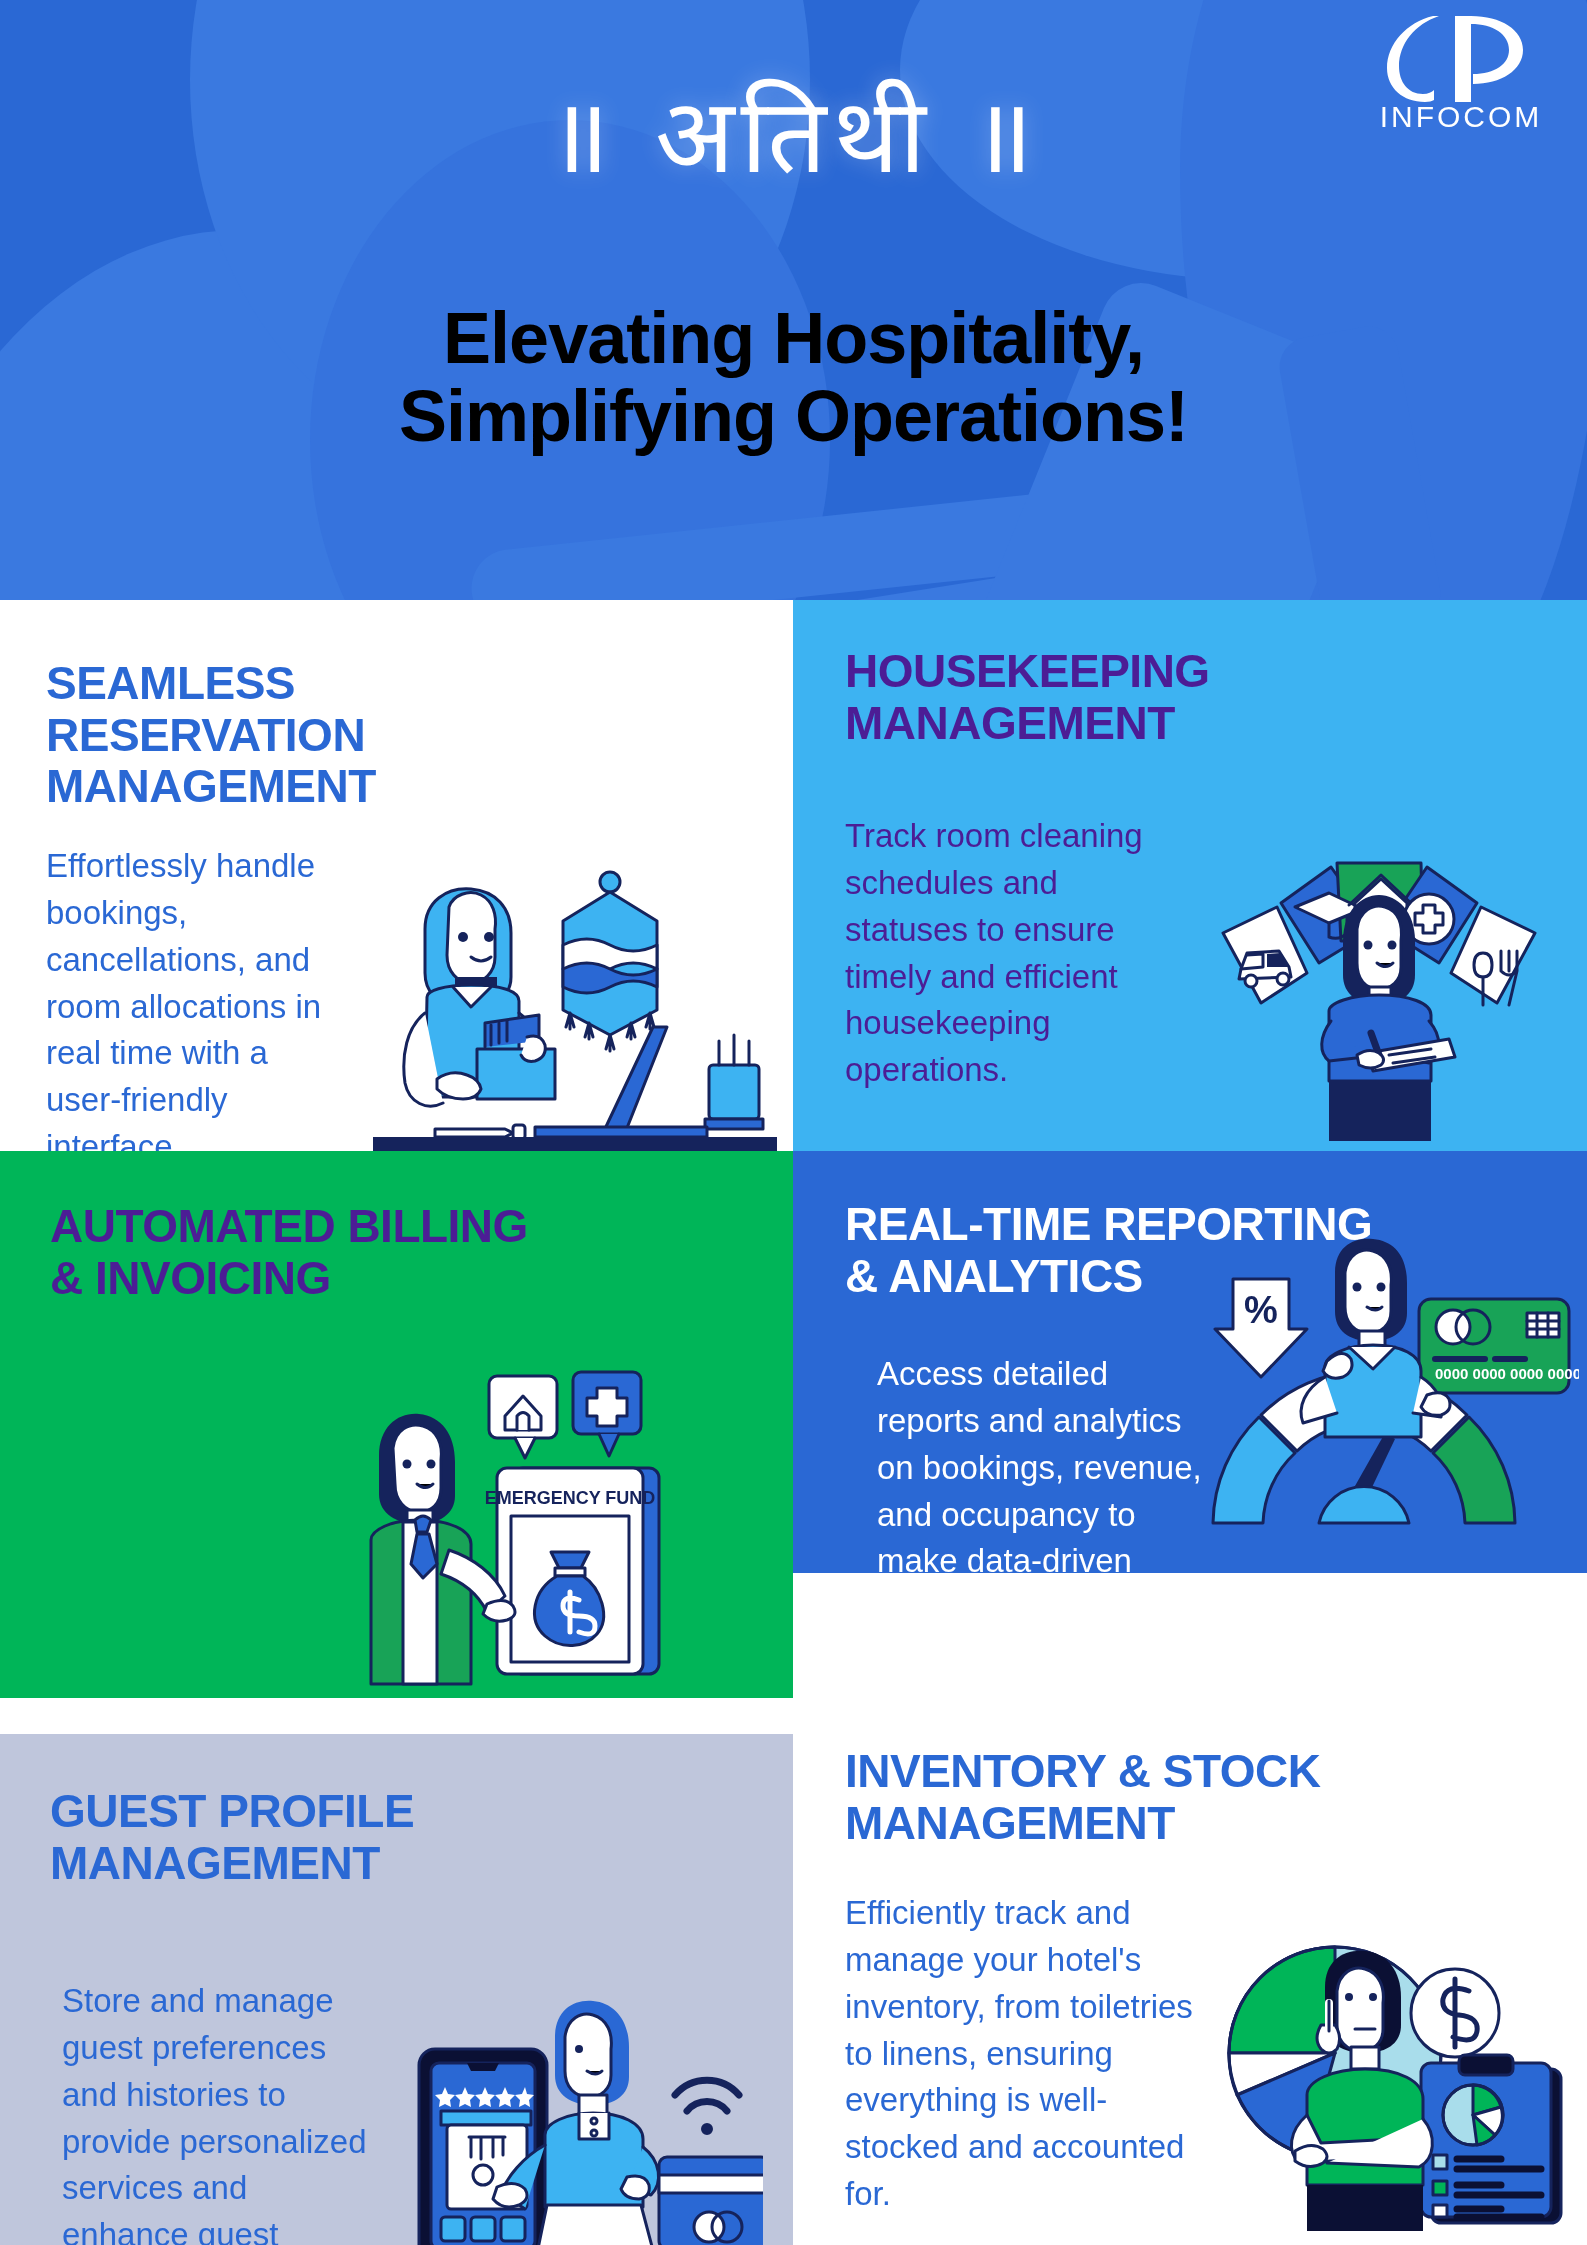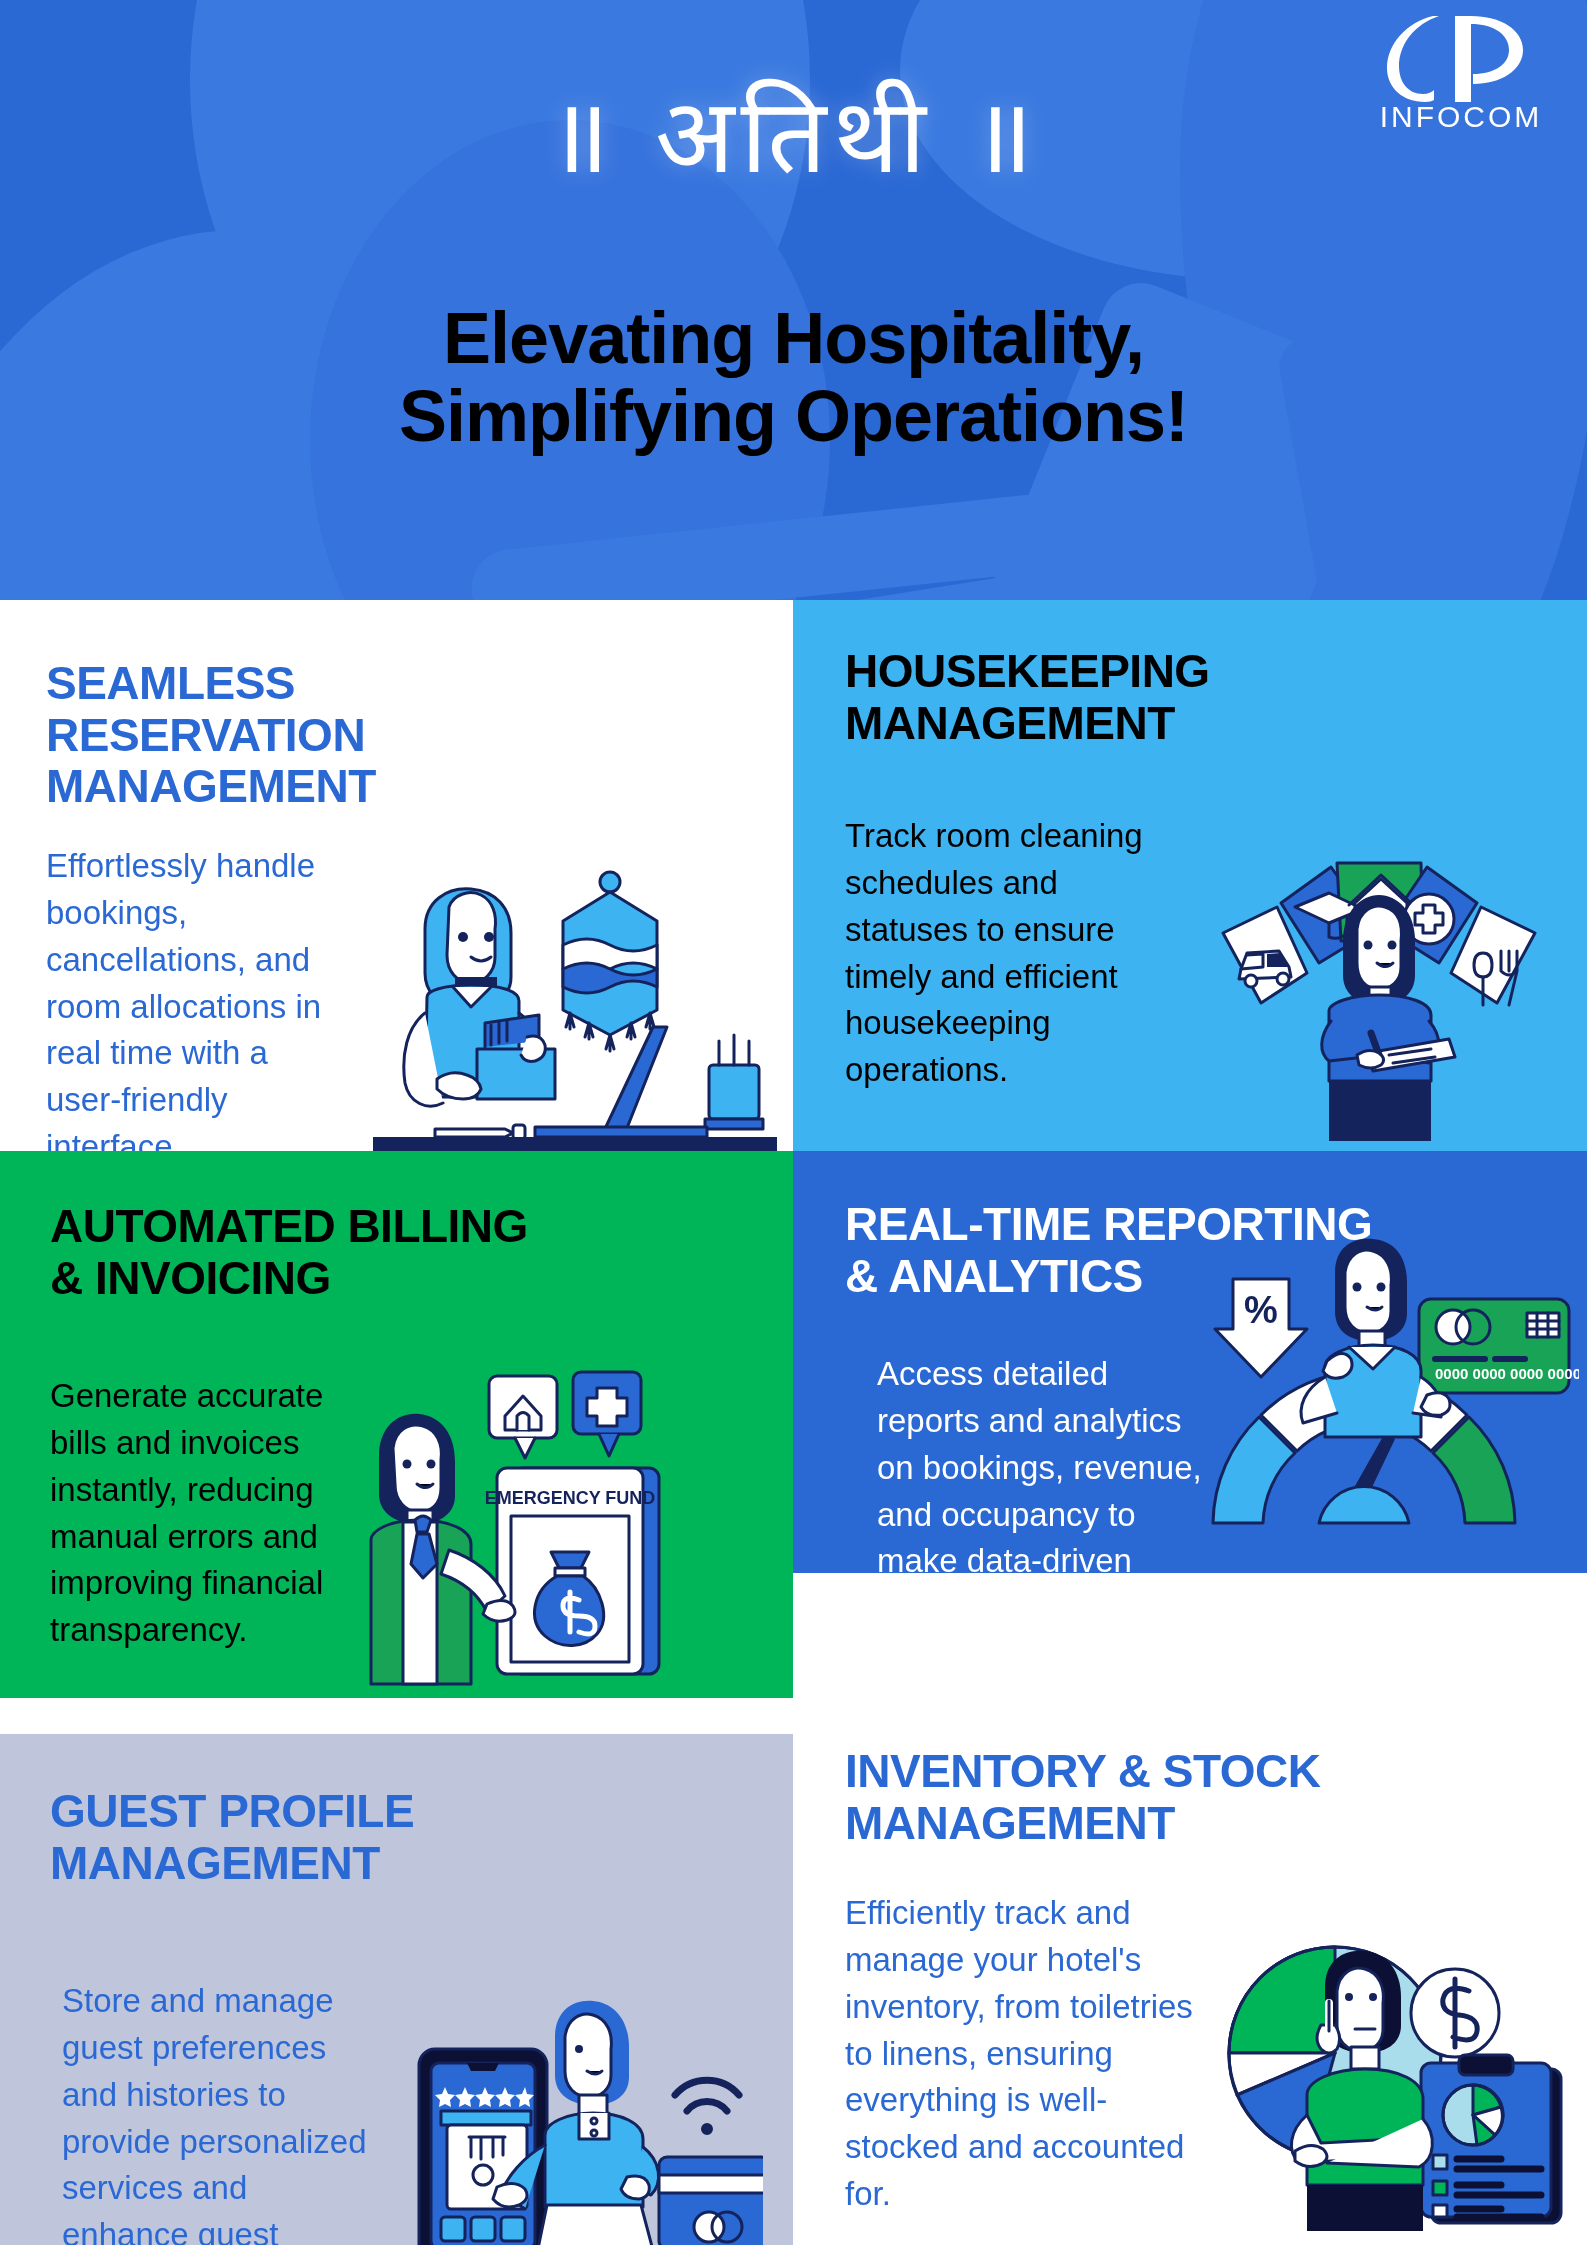--- a/index.html
+++ b/index.html
@@ -66,21 +66,21 @@
   .c6{left:793px;top:1098px;width:794px;height:547px;background:#ffffff;}
 
   .card-title{
     position:absolute;font-weight:700;line-height:1.12;
     font-size:46px;letter-spacing:-.5px;white-space:pre-line;
   }
   .card-body{
     position:absolute;font-size:33px;line-height:1.42;white-space:pre-line;
   }
   .t-blue{color:#2a68d4;}
-  .t-navy{color:#000000;}
+  .t-navy{color:#4c1d95;}
   .t-white{color:#ffffff;}
 
   .c1 .card-title{left:46px;top:58px;}
   .c1 .card-body{left:46px;top:243px;width:300px;}
   .c2 .card-title{left:52px;top:46px;}
   .c2 .card-body{left:52px;top:213px;width:310px;}
   .c3 .card-title{left:50px;top:50px;}
   .c3 .card-body{left:50px;top:222px;width:300px;}
   .c4 .card-title{left:52px;top:48px;}
   .c4 .card-body{left:56px;top:200px;width:330px;margin-left:28px;}
@@ -255,21 +255,20 @@
             <path d="M192 188 L200 210" stroke-width="7" stroke="#15235c"></path>
             <path d="M178 210 q12 -8 22 -2 q8 6 2 12 q-10 6 -22 0 Z" fill="#ffffff"></path>
           </g>
         </g>
       </svg>
     </div>
 
     <div class="cell c3">
       <div class="card-title t-navy">AUTOMATED BILLING
 &amp; INVOICING</div>
-      <div class="card-body t-navy">Generate accurate bills and invoices instantly, reducing manual errors and improving financial transparency.</div>
       <svg class="illus i3" viewBox="0 0 420 330">
         <g stroke="#15235c" stroke-width="3" stroke-linejoin="round" stroke-linecap="round">
 
           <g>
             <rect x="152" y="8" width="68" height="62" rx="8" fill="#ffffff"></rect>
             <path d="M178 70 L188 90 L198 70" fill="#ffffff"></path>
             <path d="M168 48 L186 28 L204 48 L204 62 L168 62 Z" fill="#ffffff"></path>
             <path d="M180 62 L180 48 q6 -7 12 0 L192 62" fill="#ffffff"></path>
           </g>
           <g>

